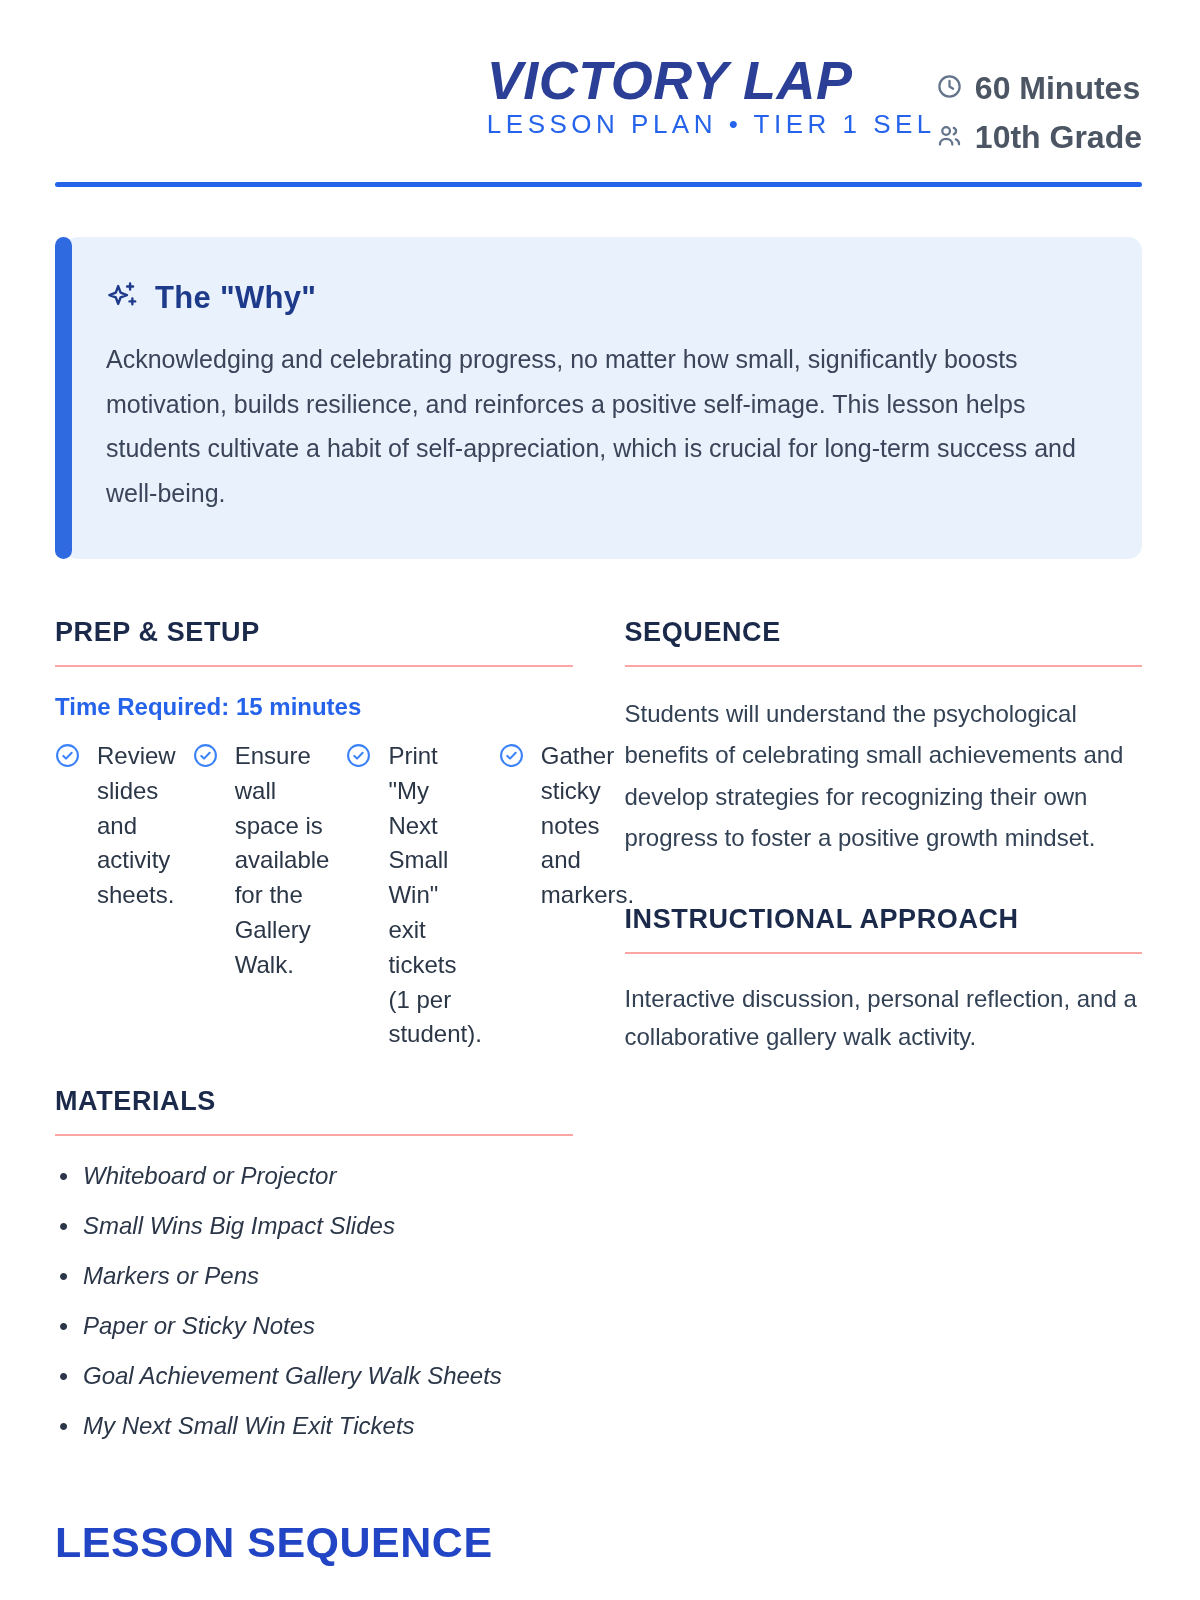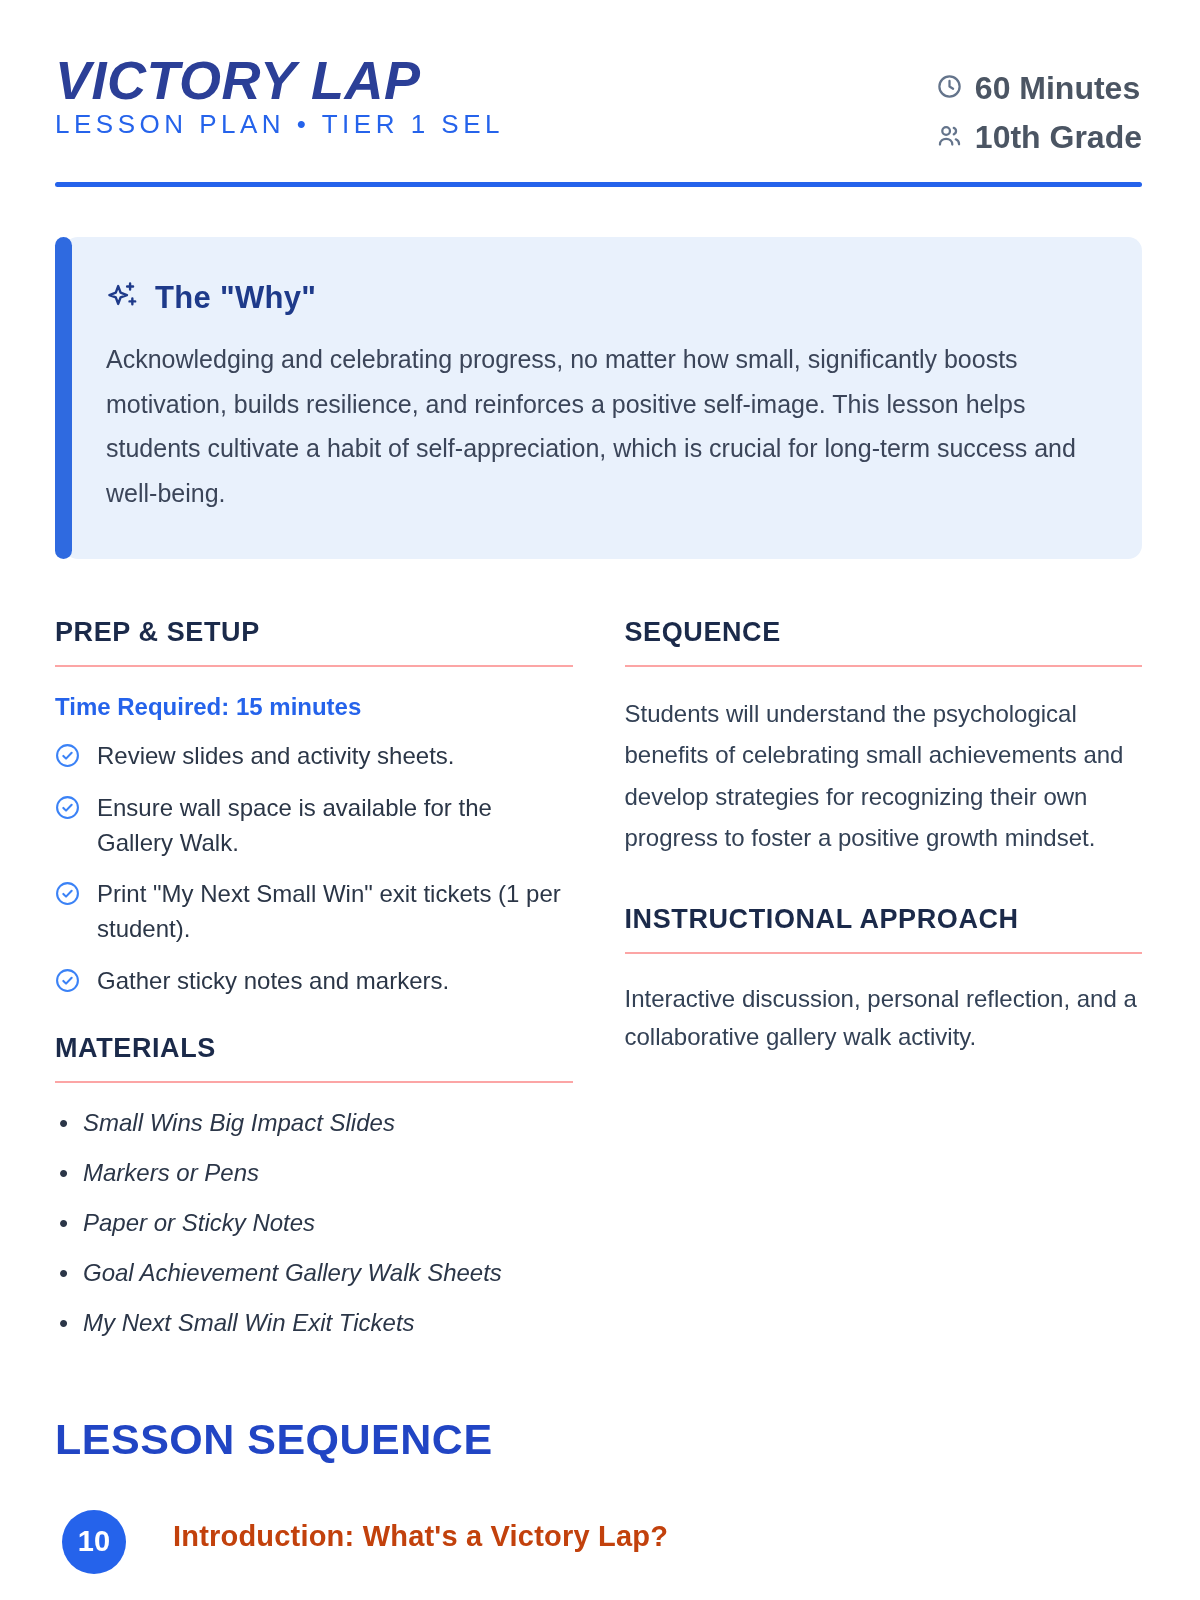--- a/index.html
+++ b/index.html
@@ -7,21 +7,21 @@
   body {
     width: 1200px;
     height: 1600px;
     overflow: hidden;
     font-family: "Liberation Sans", "DejaVu Sans", sans-serif;
     color: #2b3647;
   }
   .page { padding: 52px 58px 0 55px; }
 
   
-  .header { display: flex; justify-content: space-between; align-items: flex-start; }
+  .header { display: flex; justify-content: flex-end; align-items: flex-start; }
   .page-title {
     font-size: 54px;
     font-style: italic;
     font-weight: 800;
     letter-spacing: 0.5px;
     color: #2b3f97;
     line-height: 1.05;
   }
   .page-subtitle {
     margin-top: 0;
@@ -73,21 +73,21 @@
     font-weight: 800;
     letter-spacing: 0.6px;
     color: #1b2a4a;
     padding-bottom: 17px;
     border-bottom: 2px solid #fca5a5;
     margin-bottom: 26px;
   }
 
   .time-required { font-size: 24px; font-weight: 700; color: #2563eb; margin-bottom: 18px; }
 
-  .checklist { display: flex; flex-direction: column; gap: 17px; }
+  .checklist { display: flex; gap: 17px; }
   .check-item { display: flex; align-items: flex-start; gap: 17px; }
   .check-item svg { flex: 0 0 auto; margin-top: 4px; }
   .check-text { font-size: 24px; line-height: 1.45; color: #2b3647; }
 
   .materials-heading { margin-top: 34px; }
   .materials-list { list-style: none; margin-top: 4px; }
   .materials-list li {
     position: relative;
     padding-left: 28px;
     font-size: 24px;
@@ -221,20 +221,21 @@
                 <circle cx="12" cy="12" r="10"></circle>
                 <path d="M8 12.4l2.6 2.6 5.4-5.6"></path>
               </svg>
           </span>
           <span class="check-text">Gather sticky notes and markers.</span>
         </div>
       </div>
 
       <div class="section-heading materials-heading">MATERIALS</div>
       <ul class="materials-list">
+        <li>Whiteboard or Projector</li>
         <li>Small Wins Big Impact Slides</li>
         <li>Markers or Pens</li>
         <li>Paper or Sticky Notes</li>
         <li>Goal Achievement Gallery Walk Sheets</li>
         <li>My Next Small Win Exit Tickets</li>
       </ul>
     </div>
 
     <div class="col">
       <div class="section-heading">SEQUENCE</div>

